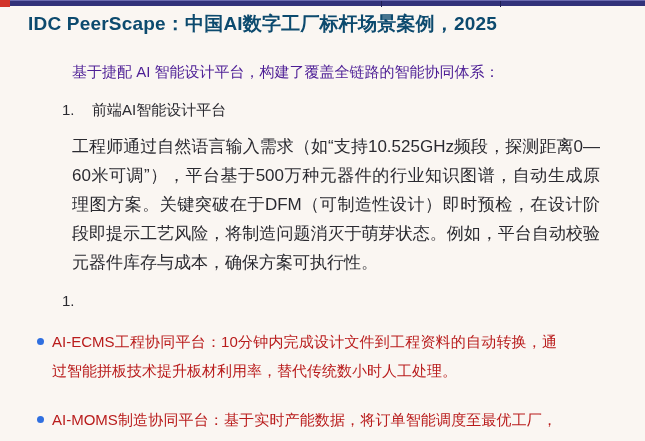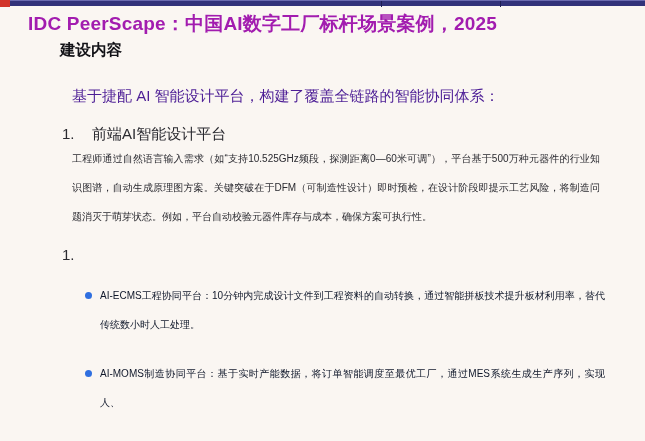--- a/index.html
+++ b/index.html
@@ -34,21 +34,21 @@
   .doc {
     position: absolute;
     top: 6px; left: 0;
     width: 645px;
   }
   .doc-title {
     margin: 5px 0 0 28px;
     font-size: 19px;
     font-weight: bold;
     letter-spacing: 0.2px;
-    color: #a21caf;
+    color: #0c4a6e;
   }
   .section-heading {
     margin: 3px 0 0 60px;
     font-size: 15.5px;
     font-weight: bold;
     color: #121217;
   }
   .intro {
     margin: 20px 0 0 72px;
     width: 530px;
@@ -59,36 +59,36 @@
   .num-item {
     margin: 14px 0 0 62px;
     font-size: 15px;
     line-height: 20px;
     color: #2a2a30;
     display: flex;
   }
   .num-item .marker { width: 14px; flex: 0 0 auto; }
   .num-item .num-heading { margin-left: 16px; }
   .body-para {
-    margin: 0 0 0 72px;
+    margin: 12px 0 0 72px;
     width: 528px;
-    font-size: 10px;
+    font-size: 17px;
     line-height: 29px;
     text-align: justify;
     color: #2a2a30;
   }
   .bullet-list { margin-top: 0; }
   .bullet-item {
     position: relative;
-    margin: 16px 0 0 100px;
+    margin: 16px 0 0 52px;
     width: 505px;
-    font-size: 10px;
+    font-size: 15px;
     line-height: 29px;
     text-align: justify;
-    color: #0f172a;
+    color: #b91c1c;
   }
   .bullet-item .dot {
     position: absolute;
     left: -15px; top: 11px;
     width: 7px; height: 7px;
     border-radius: 50%;
     background: #2f6fe0;
   }
   .bullet-item.second { margin-top: 20px; }
 </style>
@@ -98,21 +98,20 @@
 <div class="top-strip">
   <span class="seam s1"></span>
   <span class="seam s2"></span>
 </div>
 <div class="red-mark"></div>
 
 <div class="doc">
 
   <h1 class="doc-title">IDC PeerScape：中国AI数字工厂标杆场景案例，2025</h1>
 
-  <h2 class="section-heading">建设内容</h2>
 
   <p class="intro">基于捷配 AI 智能设计平台，构建了覆盖全链路的智能协同体系：</p>
 
   <div class="num-item">
     <span class="marker">1.</span>
     <span class="num-heading">前端AI智能设计平台</span>
   </div>
 
   <p class="body-para">工程师通过自然语言输入需求（如“支持10.525GHz频段，探测距离0—60米可调”），平台基于500万种元器件的行业知识图谱，自动生成原理图方案。关键突破在于DFM（可制造性设计）即时预检，在设计阶段即提示工艺风险，将制造问题消灭于萌芽状态。例如，平台自动校验元器件库存与成本，确保方案可执行性。</p>
 

